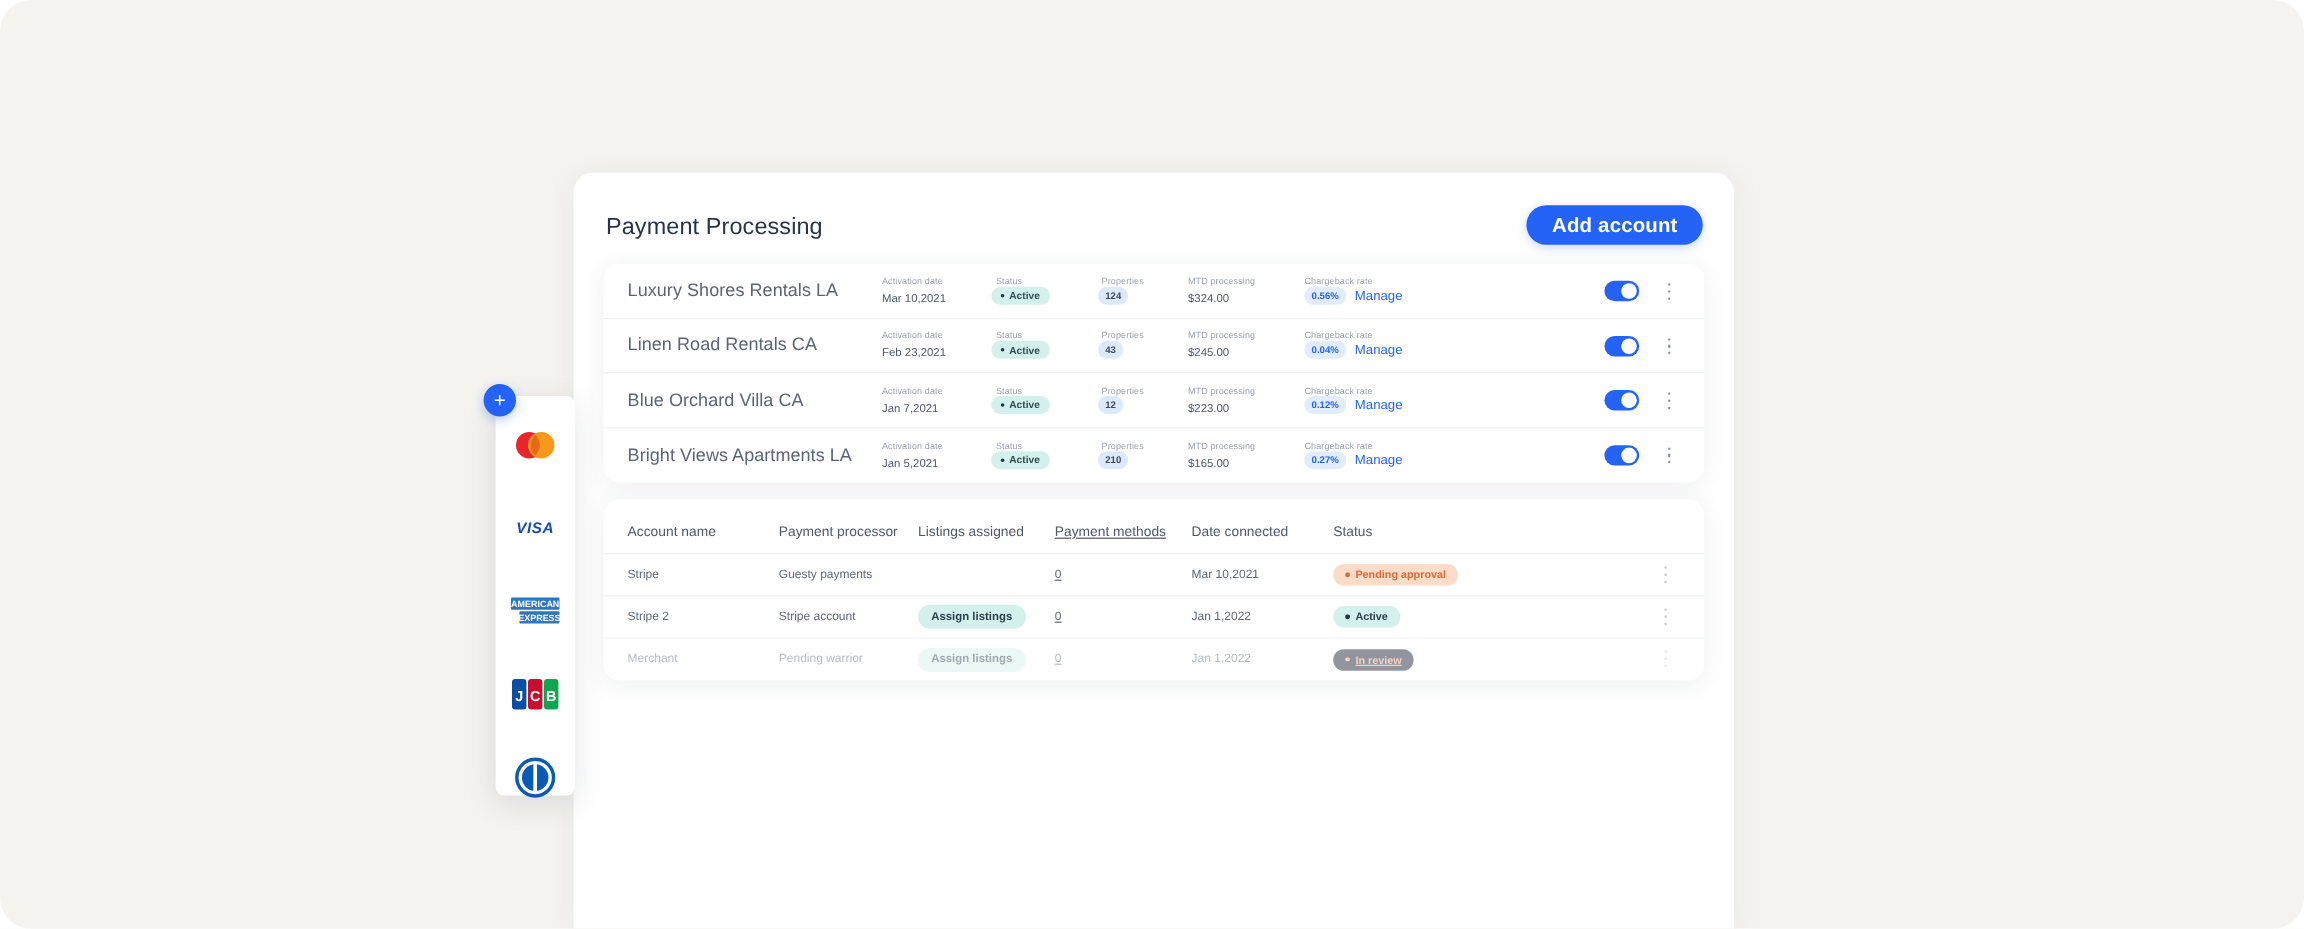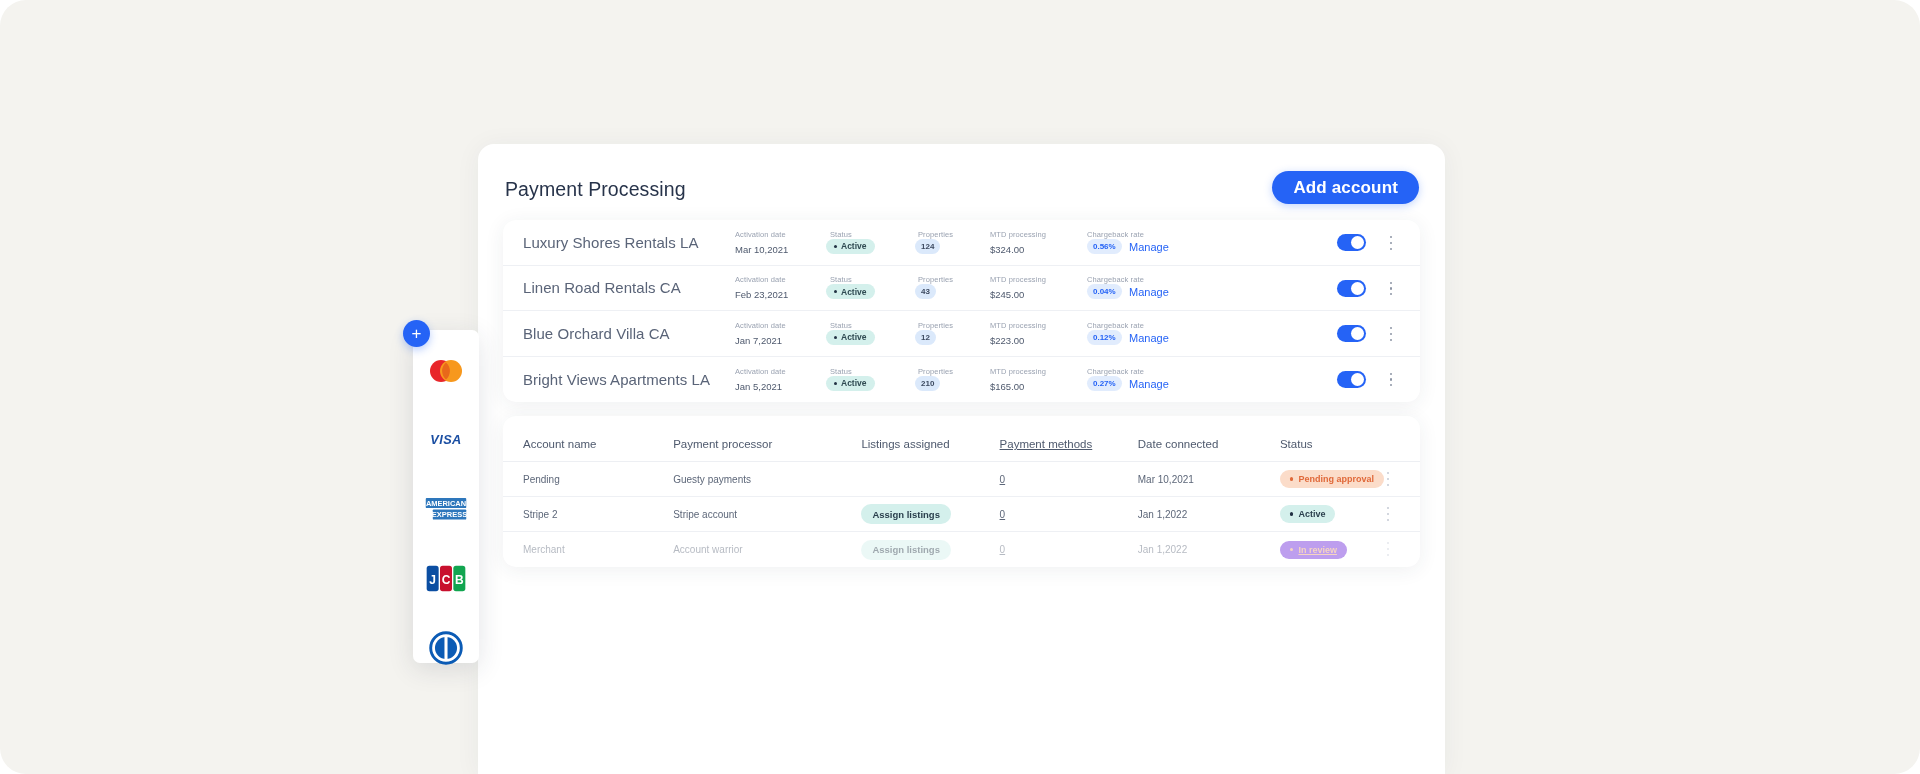--- a/index.html
+++ b/index.html
@@ -256,41 +256,40 @@
     overflow: hidden;
     padding-top: 11px;
   }
   .tbl-row {
     display: flex;
     align-items: center;
     height: 35px;
     padding-left: 20px;
     border-bottom: 1px solid #eef0f4;
     position: relative;
-    justify-content: space-between;
   }
   .tbl-row.header {
     height: 35px;
     border-bottom: 1px solid #edeff3;
   }
   .tbl-row:last-child { border-bottom: none; }
 
   .th {
     font-size: 11.5px;
     color: #4e596d;
     white-space: nowrap;
   }
   .td {
     font-size: 10px;
     color: #5d6779;
     white-space: nowrap;
   }
   .c-name      { flex: 0 0 126px; }
   .c-processor { flex: 0 0 116px; }
-  .c-listings  { flex: 0 0 114px; margin-left: 48px; }
+  .c-listings  { flex: 0 0 114px; }
   .c-methods   { flex: 0 0 114px; text-decoration: underline; }
   .c-date      { flex: 0 0 118px; }
   .c-status    { flex: 0 0 140px; }
 
   .pill-assign {
     display: inline-flex;
     align-items: center;
     justify-content: center;
     height: 20px;
     padding: 0 11px;
@@ -315,21 +314,21 @@
   }
   .pill-badge .bdot {
     width: 3.5px; height: 3.5px;
     border-radius: 50%;
     flex: 0 0 3.5px;
   }
   .badge-pending { background: #fbdcc9; color: #e0693a; }
   .badge-pending .bdot { background: #e0693a; }
   .badge-active  { background: #d4f0ec; color: #2a3f4d; }
   .badge-active .bdot { background: #223244; }
-  .badge-review  { background: #6d28d9; color: #e9a178; text-decoration: underline; }
+  .badge-review  { background: #0f172a; color: #e9a178; text-decoration: underline; }
   .badge-review .bdot { background: #e9a178; }
 
   .row-faded { opacity: .45; }
 
   .tbl-kebab {
     position: absolute;
     right: 26px;
     top: 10px;
     width: 12px; height: 14px;
     display: flex;
@@ -539,21 +538,21 @@
     <div id="connections-card">
         <div class="tbl-row header">
           <div class="th c-name">Account name</div>
           <div class="th c-processor">Payment processor</div>
           <div class="th c-listings">Listings assigned</div>
           <div class="th c-methods">Payment methods</div>
           <div class="th c-date">Date connected</div>
           <div class="th c-status">Status</div>
         </div>
         <div class="tbl-row">
-          <div class="td c-name">Pending</div>
+          <div class="td c-name">Stripe</div>
           <div class="td c-processor">Guesty payments</div>
           <div class="td c-listings"></div>
           <div class="td c-methods">0</div>
           <div class="td c-date">Mar 10,2021</div>
           <div class="td c-status"><span class="pill-badge badge-pending">
               <span class="bdot"></span>
               <span>Pending approval</span>
             </span></div>
           <div class="tbl-kebab">
             <i></i>
@@ -572,21 +571,21 @@
               <span>Active</span>
             </span></div>
           <div class="tbl-kebab">
             <i></i>
             <i></i>
             <i></i>
           </div>
         </div>
         <div class="tbl-row row-faded">
           <div class="td c-name">Merchant</div>
-          <div class="td c-processor">Account warrior</div>
+          <div class="td c-processor">Pending warrior</div>
           <div class="td c-listings"><span class="pill-assign">Assign listings</span></div>
           <div class="td c-methods">0</div>
           <div class="td c-date">Jan 1,2022</div>
           <div class="td c-status"><span class="pill-badge badge-review">
               <span class="bdot"></span>
               <span>In review</span>
             </span></div>
           <div class="tbl-kebab">
             <i></i>
             <i></i>

